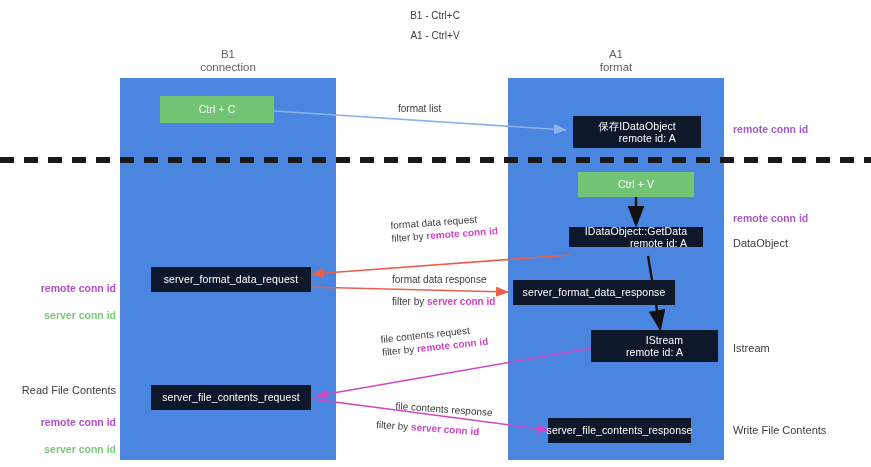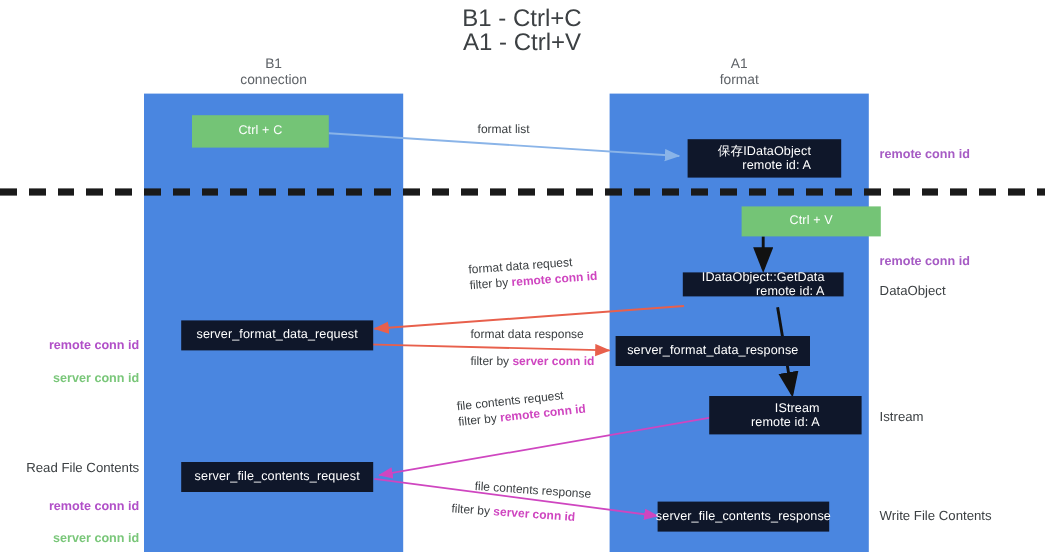--- a/index.html
+++ b/index.html
@@ -10,21 +10,21 @@
     color:#3c4043;
     overflow:hidden;
     position:relative;
   }
   #stage{position:absolute;left:0;top:0;width:871px;height:467px;}
   .abs{position:absolute;}
 
   
   .title{
     width:870px;text-align:center;top:6px;left:0;
-    font-size:20px;line-height:20px;color:#3c4043;
+    font-size:10px;line-height:20px;color:#3c4043;
     white-space:pre-line;
   }
 
   
   .lane-head{
     text-align:center;font-size:11.5px;line-height:13px;color:#5f6368;
     white-space:pre-line;
   }
 
   
@@ -118,21 +118,21 @@
     <line x1="312" y1="399" x2="548" y2="430" stroke="#cf46c0" stroke-width="1.5" marker-end="url(#ah-mag)"></line>
   </svg>
 
   <div class="abs divider"></div>
 
   <div class="abs node green" style="left:160px;top:96px;width:114px;height:27px;">Ctrl + C</div>
 
   <div class="abs node orange" style="left:573px;top:116px;width:128px;height:32px;">保存IDataObject
 remote id: A</div>
 
-  <div class="abs node green" style="left:578px;top:172px;width:116px;height:25px;margin-left:40px;">Ctrl + V</div>
+  <div class="abs node green" style="left:578px;top:172px;width:116px;height:25px;">Ctrl + V</div>
 
   <div class="abs node orange" style="left:569px;top:227px;width:134px;height:20px;">IDataObject::GetData
 remote id: A</div>
 
   <div class="abs node orange" style="left:151px;top:267px;width:160px;height:25px;">server_format_data_request</div>
 
   <div class="abs node orange" style="left:513px;top:280px;width:162px;height:25px;">server_format_data_response</div>
 
   <div class="abs node orange" style="left:591px;top:330px;width:127px;height:32px;">IStream
 remote id: A</div>

